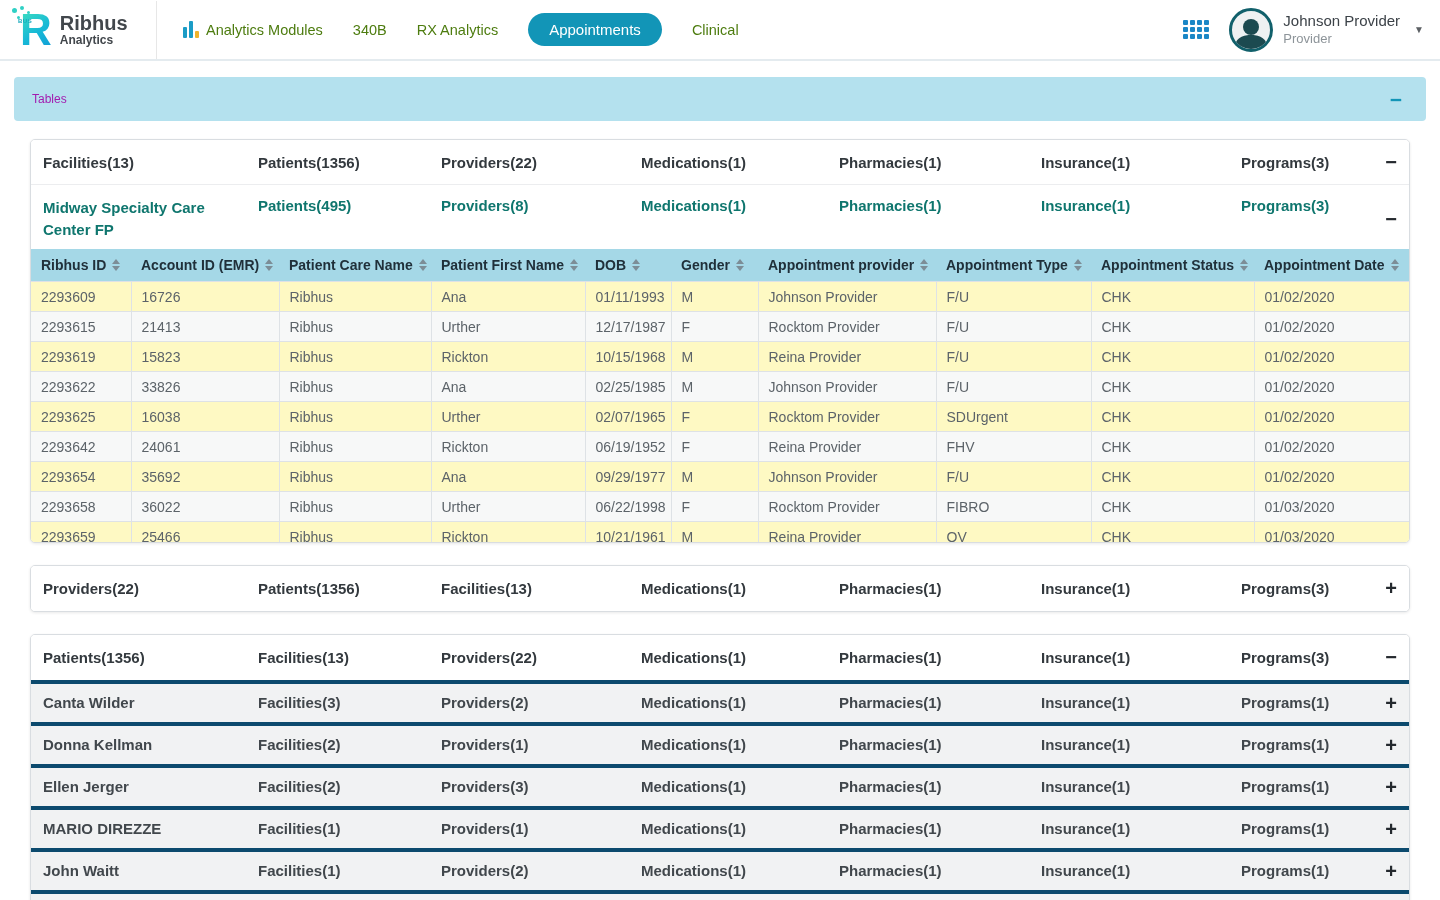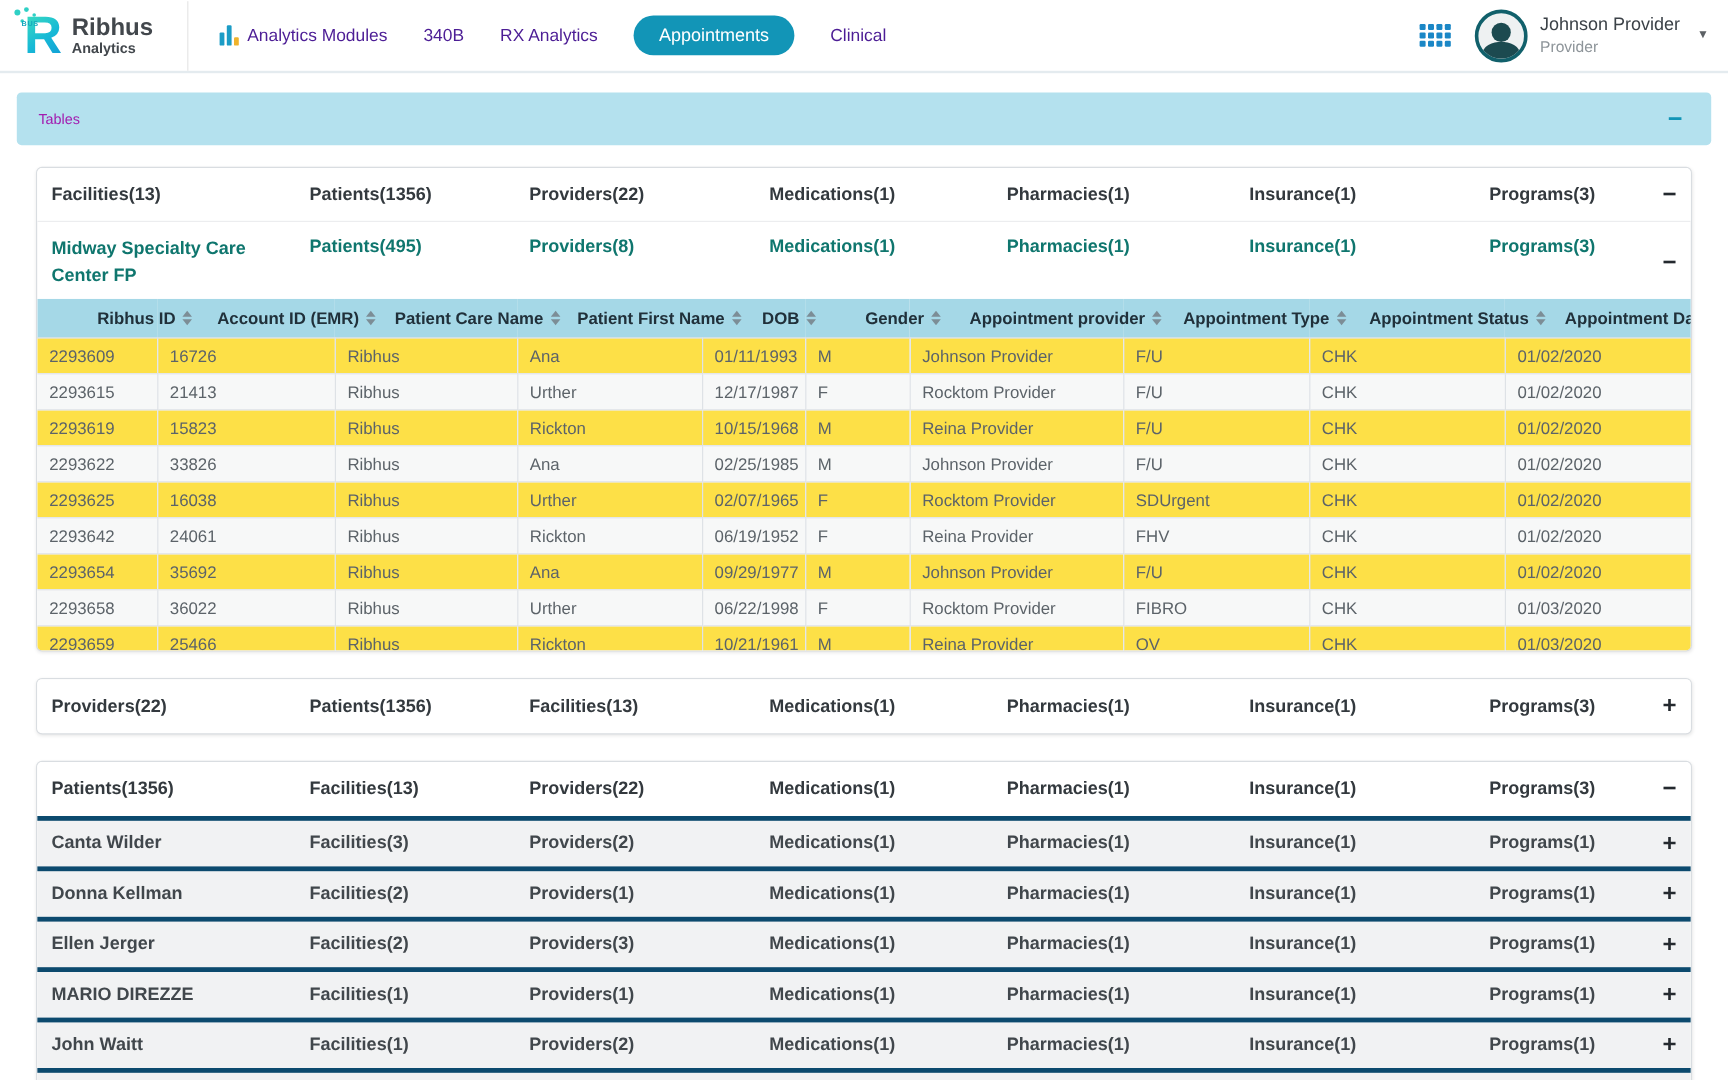--- a/index.html
+++ b/index.html
@@ -20,21 +20,21 @@
   .logo-dots i:nth-child(3){width:3px;height:3px;left:15px;top:5px;}
   .logo-dots i:nth-child(4){width:3px;height:3px;left:5px;top:10px;}
   .logo-badge{position:absolute;top:9px;left:-2px;font-size:6px;font-weight:700;
     color:#15a8bc;letter-spacing:.5px;}
   .brand-text{line-height:1.05;}
   .brand-name{font-size:20px;font-weight:700;color:#42474c;}
   .brand-sub{font-size:12px;font-weight:600;color:#42474c;}
   .topbar-divider{width:1px;height:58px;background:#e7e7e7;margin:0 26px 0 18px;}
 
   .nav{display:flex;align-items:center;gap:30px;}
-  .nav-link{display:flex;align-items:center;gap:7px;color:#4c1d95;font-size:14.5px;
+  .nav-link{display:flex;align-items:center;gap:7px;color:#4d7c0f;font-size:14.5px;
     cursor:pointer;white-space:nowrap;}
   .nav-pill{background:#1295b7;color:#fff;padding:8px 21px;border-radius:50px;
     font-size:15px;cursor:pointer;}
   .bars-icon{display:inline-flex;align-items:flex-end;gap:2px;height:17px;}
   .bars-icon i{width:4px;border-radius:1px;display:block;}
   .bars-icon i:nth-child(1){height:11px;background:#1b9cc6;}
   .bars-icon i:nth-child(2){height:17px;background:#1b9cc6;}
   .bars-icon i:nth-child(3){height:7px;background:#f0b32c;}
 
   .top-right{margin-left:auto;display:flex;align-items:center;gap:20px;}
@@ -73,28 +73,28 @@
   .acc-toggle{font-size:20px;font-weight:900;color:#24292e;cursor:pointer;
     justify-self:end;line-height:1;}
   .acc-sub .acc-toggle{align-self:center;}
   .hdr-border{border-bottom:1px solid #ecedef;}
 
   
   .table-clip{height:293px;overflow:hidden;}
   table{width:100%;border-collapse:collapse;table-layout:fixed;}
   thead th{background:#a5d8e7;color:#20303a;font-size:14px;font-weight:700;
     text-align:left;padding:7px 10px;height:33px;cursor:pointer;white-space:nowrap;}
-  thead th .th-inner{display:flex;align-items:center;gap:6px;margin-left:40px;}
+  thead th .th-inner{display:flex;align-items:center;gap:6px;}
   .sort-icon{display:inline-flex;flex-direction:column;gap:2px;}
   .sort-icon b{width:0;height:0;border-left:4px solid transparent;border-right:4px solid transparent;display:block;}
   .sort-up{border-bottom:5px solid #7c8d96;}
   .sort-down{border-top:5px solid #7c8d96;}
   tbody td{border:1px solid #dee2e6;font-size:14px;color:#5c6369;
     padding:4px 10px;height:30px;white-space:nowrap;overflow:hidden;}
-  tbody tr{background:#fde047;}
+  tbody tr{background:#fef9c3;}
   tbody tr:nth-child(even){background:#f7f8f8;}
   tbody tr td:first-child{border-left:none;}
   tbody tr td:last-child{border-right:none;}
 
   
   .acc-row{min-height:42px;background:#f1f2f3;border-top:4px solid #0c4a6e;
     display:grid;grid-template-columns:215px 183px 200px 198px 202px 200px 1fr 34px;
     padding:0 12px;align-items:center;cursor:pointer;}
   .acc-row .acc-cell{font-size:15px;font-weight:700;color:#41474c;}
 </style>

